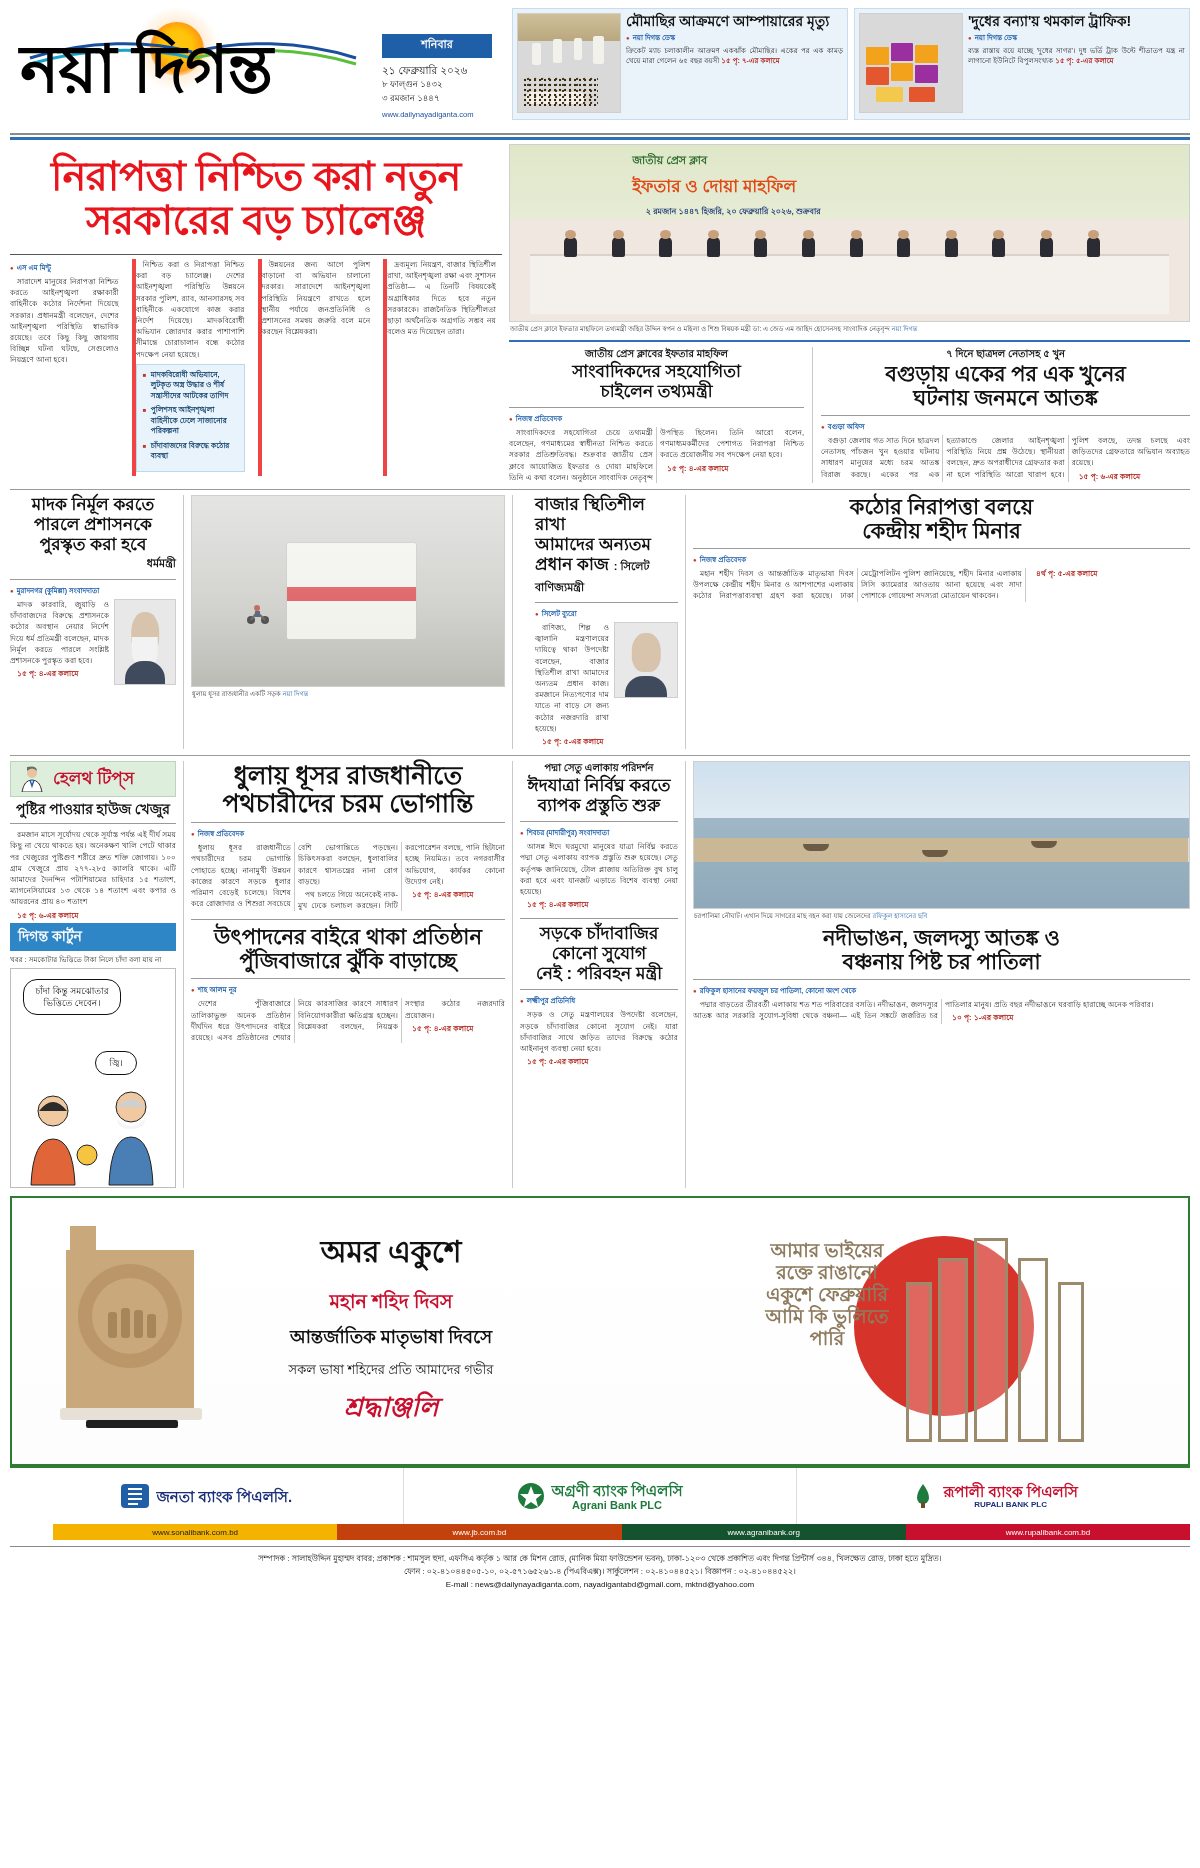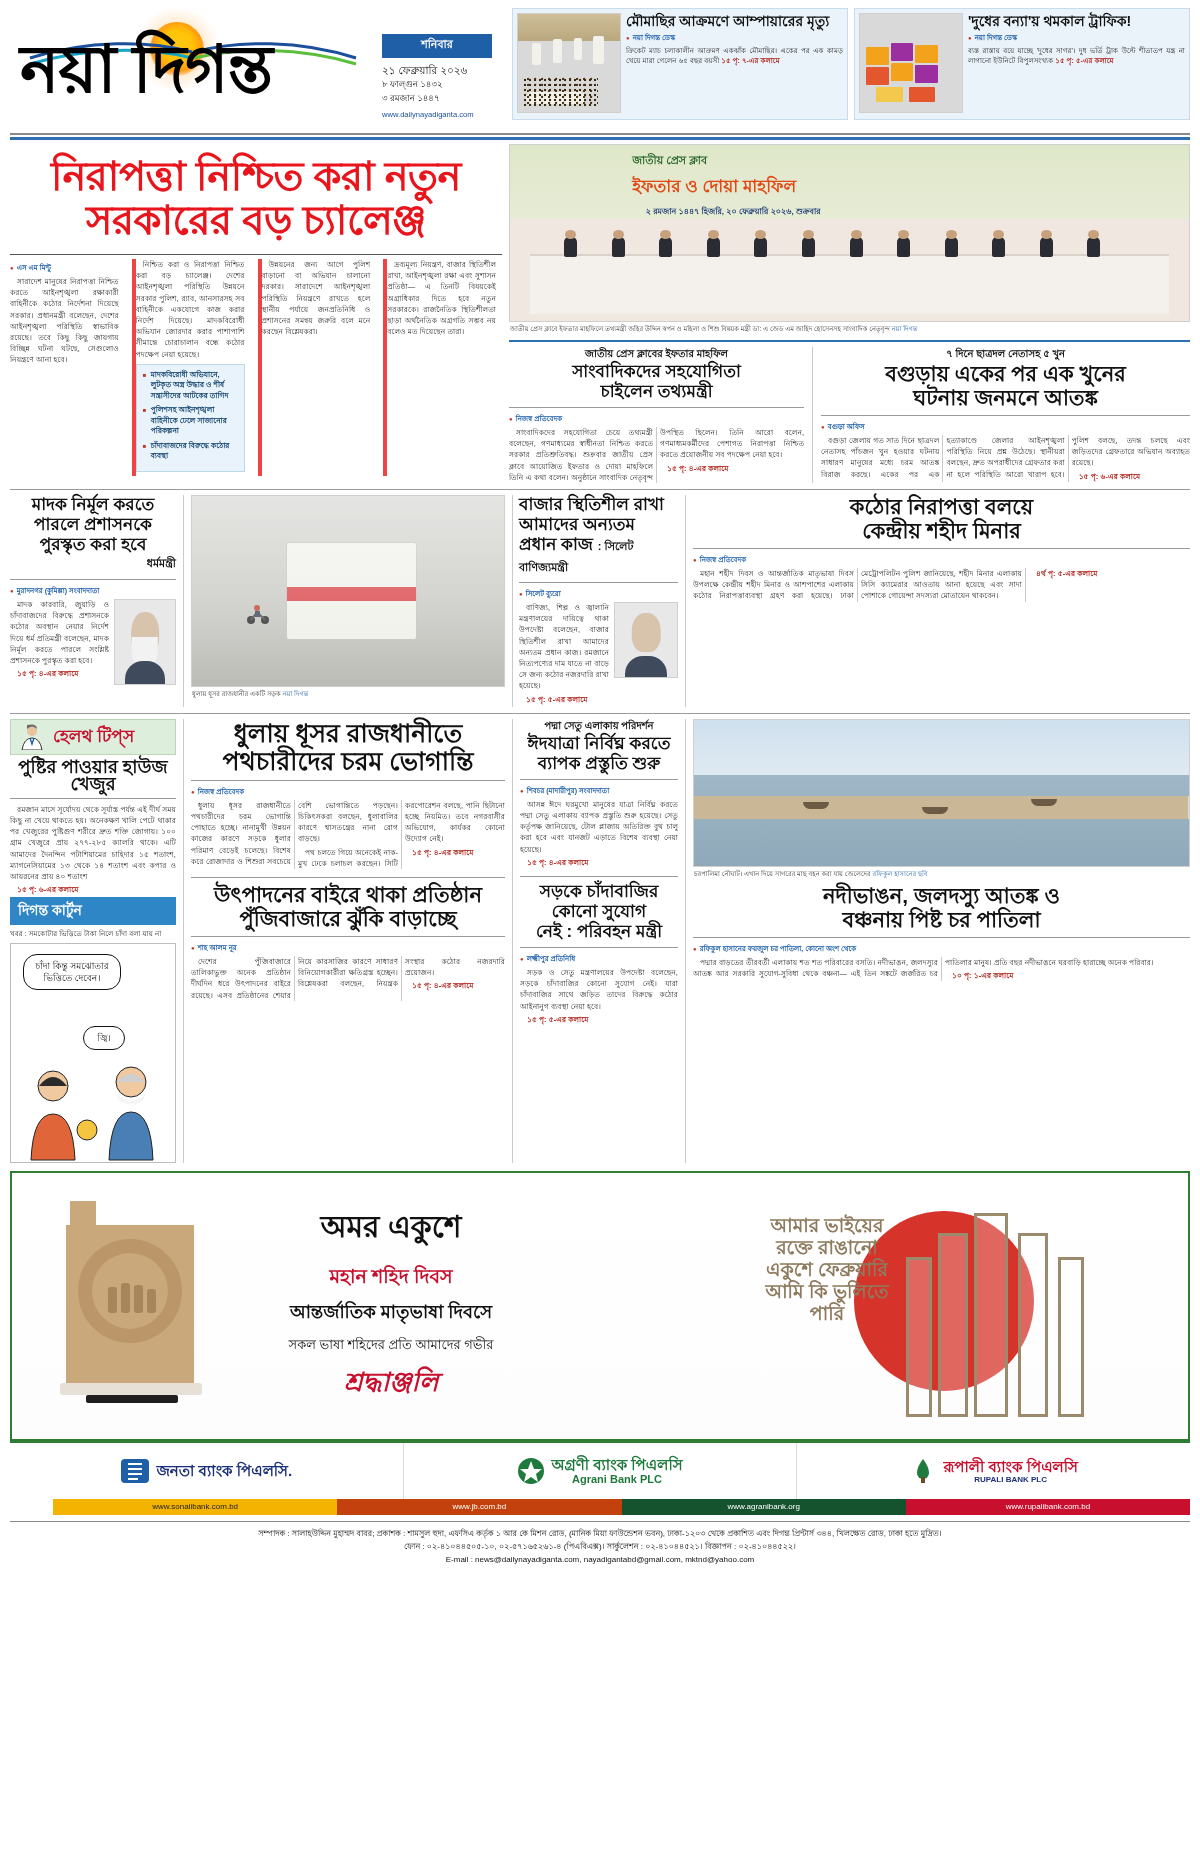--- a/index.html
+++ b/index.html
@@ -127,21 +127,21 @@
      background:#d8c3ad; border-radius:46% 46% 40% 40%; }
   .ph-port .beard{ position:absolute; left:50%; top:44%; transform:translateX(-50%); width:44%; height:36%;
      background:#f2f2f2; border-radius:0 0 48% 48%; }
   .ph-port .body{ position:absolute; left:16%; right:16%; bottom:0; height:28%; background:#3f4b5c; border-radius:18px 18px 0 0;}
 
   
   h2.hl { font-weight:700; color:#111; text-align:center; }
   .h-xl { font-size:25px; line-height:28px; }
   .h-lg { font-size:21px; line-height:24px; }
   .h-md { font-size:17px; line-height:20px; }
-  .h-sm { font-size:18px; line-height:17px; }
+  .h-sm { font-size:14px; line-height:17px;font-family:Liberation Serif, serif; }
   .kicker { font-size:10px; line-height:13px; text-align:center; color:#111; font-weight:700; margin-bottom:2px;}
 
   .hr-b { border-top:2px solid #2f6fb5; margin:5px 0; }
   .hr-g { border-top:1px solid #9a9a9a; margin:5px 0; }
   .hr-d { border-top:1px solid #555; margin:4px 0; }
 
   
   .tipsbar { background:#ddeedd; border:1px solid #b9d6b9; display:flex; align-items:center; gap:6px; padding:3px 6px; }
   .tipsbar .t { font-size:17px; font-weight:700; color:#c8102e; }
   .doc { width:30px; height:26px; position:relative; flex:0 0 30px; }
@@ -384,21 +384,21 @@
           <circle cx="12" cy="6" r="3" fill="#b63a2e"></circle>
             <rect x="10" y="9" width="5" height="6" fill="#2f3d52"></rect>
         </svg>
         <div class="haze"></div>
       </div>
       <div class="cap">
         <span>ধুলায় ধূসর রাজধানীর একটি সড়ক</span> <span class="credit">নয়া দিগন্ত</span>
       </div>
     </div>
 
-    <div style="flex:0 0 166px; border-left:1px solid #c9c9c9; padding-left:6px;">
+    <div style="flex:0 0 166px; border-left:1px solid #c9c9c9; padding-left:22px;">
       <h2 class="hl h-md" style="text-align:left;">
         <div>বাজার স্থিতিশীল রাখা</div>
         <div>আমাদের অন্যতম</div>
         <div style="display:inline;">প্রধান কাজ</div>
         <span style="font-size:11px;">: সিলেট বাণিজ্যমন্ত্রী</span>
       </h2>
       <div class="hr-g"></div>
       <div class="byline">সিলেট ব্যুরো</div>
       <div style="display:flex; gap:5px;">
         <div class="body-text" style="flex:1 1 0;">
@@ -447,21 +447,21 @@
         <p>রমজান মাসে সূর্যোদয় থেকে সূর্যাস্ত পর্যন্ত এই দীর্ঘ সময় কিছু না খেয়ে থাকতে হয়। অনেকক্ষণ খালি পেটে থাকার পর খেজুরের পুষ্টিগুণ শরীরে দ্রুত শক্তি জোগায়। ১০০ গ্রাম খেজুরে প্রায় ২৭৭-২৮৫ ক্যালরি থাকে। এটি আমাদের দৈনন্দিন পটাশিয়ামের চাহিদার ১৫ শতাংশ, ম্যাগনেসিয়ামের ১৩ থেকে ১৪ শতাংশ এবং কপার ও আয়রনের প্রায় ৪০ শতাংশ</p>
         <p class="jump">১৫ পৃ: ৬-এর কলামে</p>
       </div>
 
       <div class="cartoonbar" style="">
         <span>দিগন্ত কার্টুন</span>
       </div>
       <div class="body-text" style="margin:3px 0 3px; font-size:7px;">খবর : সমকোটার ভিত্তিতে টাকা নিলে চাঁদা বলা যায় না</div>
       <div class="cartoon">
         <div class="bubble" style="left:12px; top:10px; width:98px;">চাঁদা কিন্তু সমঝোতার ভিত্তিতে দেবেন।</div>
-        <div class="bubble" style="left:72px; top:82px; width:42px;">জ্বি।</div>
+        <div class="bubble" style="left:84px; top:82px; width:42px;">জ্বি।</div>
         <svg viewBox="0 0 160 120" style="position:absolute;left:0;bottom:0;width:100%;height:120px;">
           <circle cx="40" cy="44" r="15" fill="#f0c9a0" stroke="#222"></circle>
           <path d="M26 44 q14 -18 28 0" fill="#2b2b2b"></path>
           <path d="M18 118 q2 -46 22 -46 q20 0 22 46z" fill="#e0663a" stroke="#222"></path>
           <circle cx="118" cy="40" r="15" fill="#f0c9a0" stroke="#222"></circle>
           <path d="M104 40 q14 -16 28 0" fill="#cfcfcf"></path>
           <path d="M104 52 q14 14 28 0 q0 10 -14 10 q-14 0 -14 -10z" fill="#f5f5f5"></path>
           <path d="M96 118 q2 -48 22 -48 q20 0 22 48z" fill="#4a7fb5" stroke="#222"></path>
           <circle cx="74" cy="88" r="10" fill="#f5c542" stroke="#222"></circle>
         </svg>

